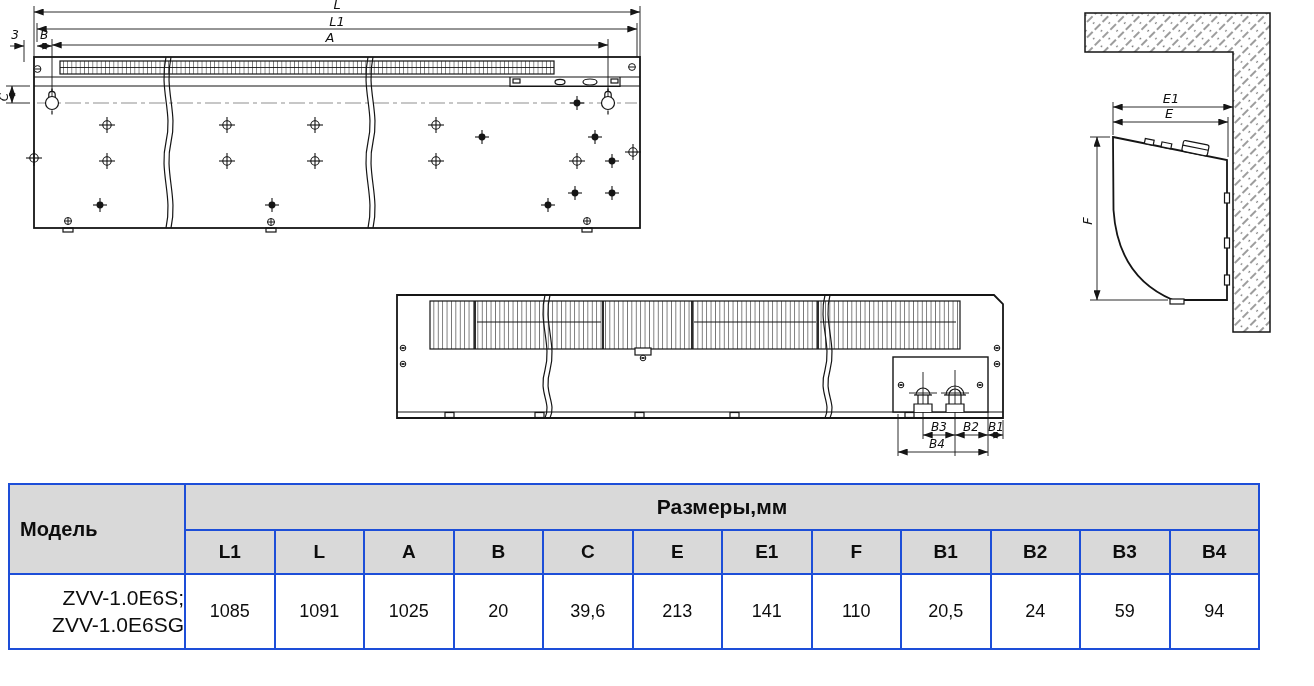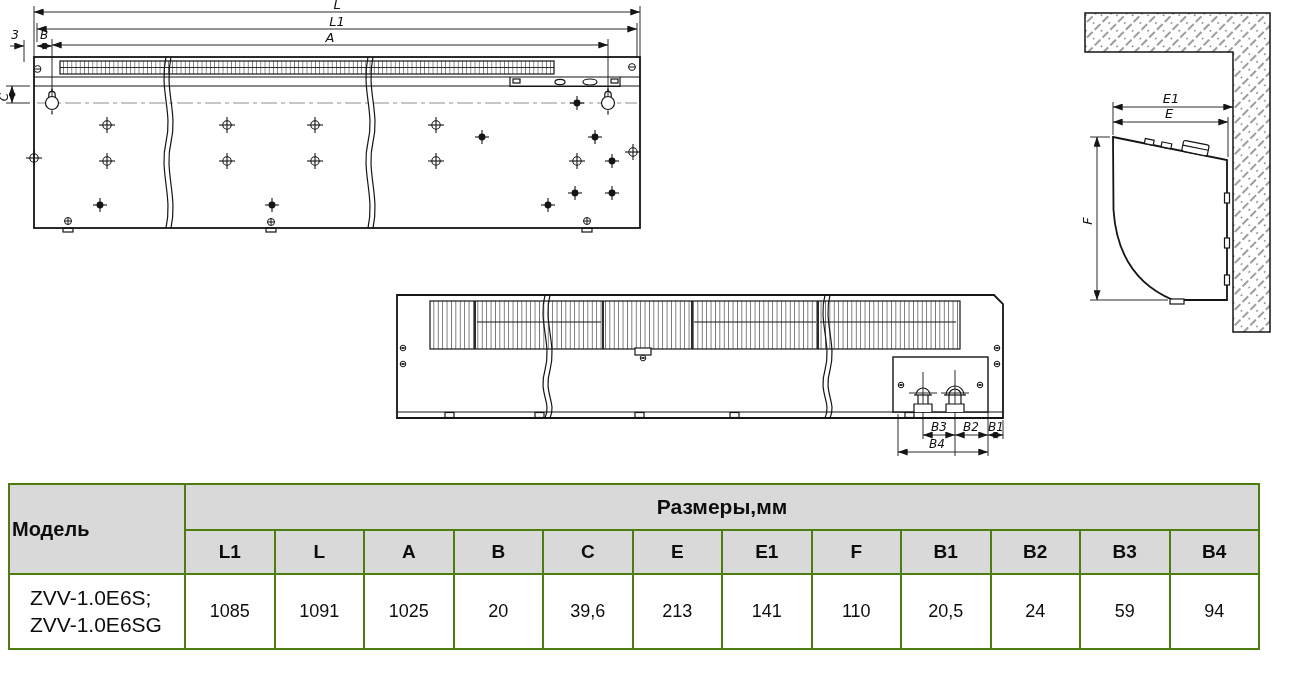--- a/index.html
+++ b/index.html
@@ -8,27 +8,27 @@
   svg{display:block}
   svg .ln{stroke:#151515;fill:none;stroke-width:1.2}
   svg .thick{stroke-width:1.8}
   svg .thin{stroke-width:0.9}
   svg .cl{stroke:#8f8f8f;stroke-width:1;stroke-dasharray:16 4 4 4;fill:none}
   svg .wfill{fill:#fff}
   svg text.dl{font:italic 13px "DejaVu Sans",sans-serif;fill:#111;stroke:none}
   svg text.dls{font:italic 12px "DejaVu Sans",sans-serif;fill:#111;stroke:none}
   
   .dim-table{position:absolute;left:8px;top:483px;width:1252px;border-collapse:collapse;table-layout:fixed;color:#0d0d0d;background:#fff}
-  .dim-table td{border:2px solid #4d7c0f;text-align:center;padding:0;overflow:hidden}
+  .dim-table td{border:2px solid #1d4ed8;text-align:center;padding:0;overflow:hidden}
   .dim-table .hdr{background:#d9d9d9;font-weight:bold}
-  .dim-table .model-h{text-align:left;padding-left:2px;font-size:20px}
+  .dim-table .model-h{text-align:left;padding-left:10px;font-size:20px}
   .dim-table .sizes{font-size:21px;height:44px}
   .dim-table .colh{font-size:19px;height:42px}
   .dim-table .val{font-size:18px;height:73px}
-  .dim-table .model-cell{text-align:left;padding-left:20px;font-size:21px;line-height:1.28;background:#fff}
+  .dim-table .model-cell{text-align:right;padding-left:8px;font-size:21px;line-height:1.28;background:#fff}
 </style>
 </head>
 <body>
 
 <div id="page">
 
   <svg width="0" height="0" style="position:absolute">
     <defs>
       <marker id="aE" viewBox="0 0 10 7" refX="9.7" refY="3.5" markerWidth="10" markerHeight="7" orient="auto" markerUnits="userSpaceOnUse">
         <path d="M0,0 L10,3.5 L0,7 Z" fill="#151515"></path>

